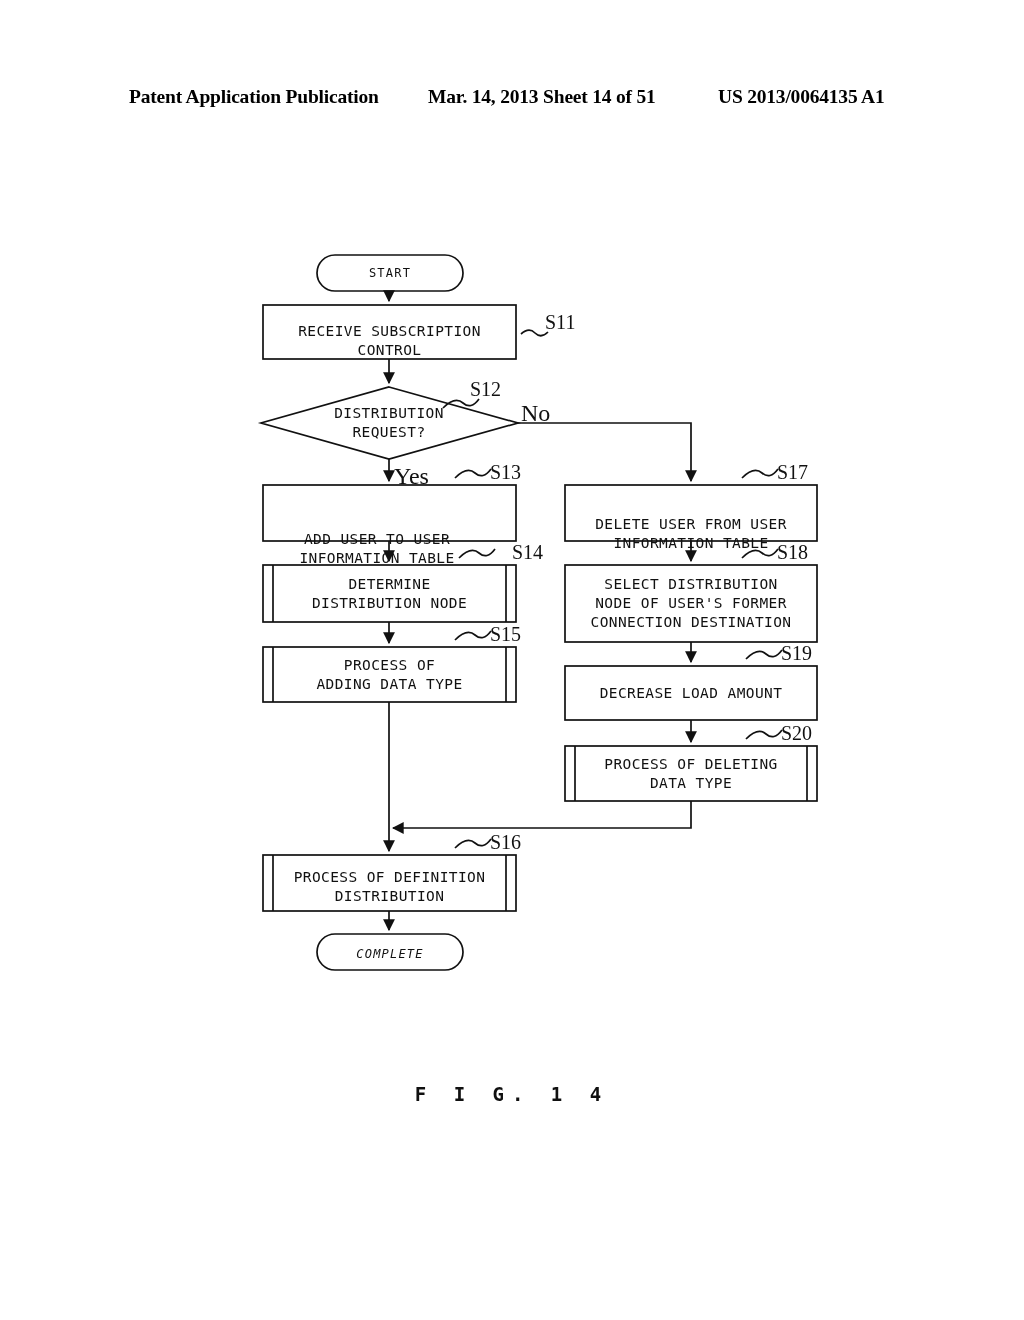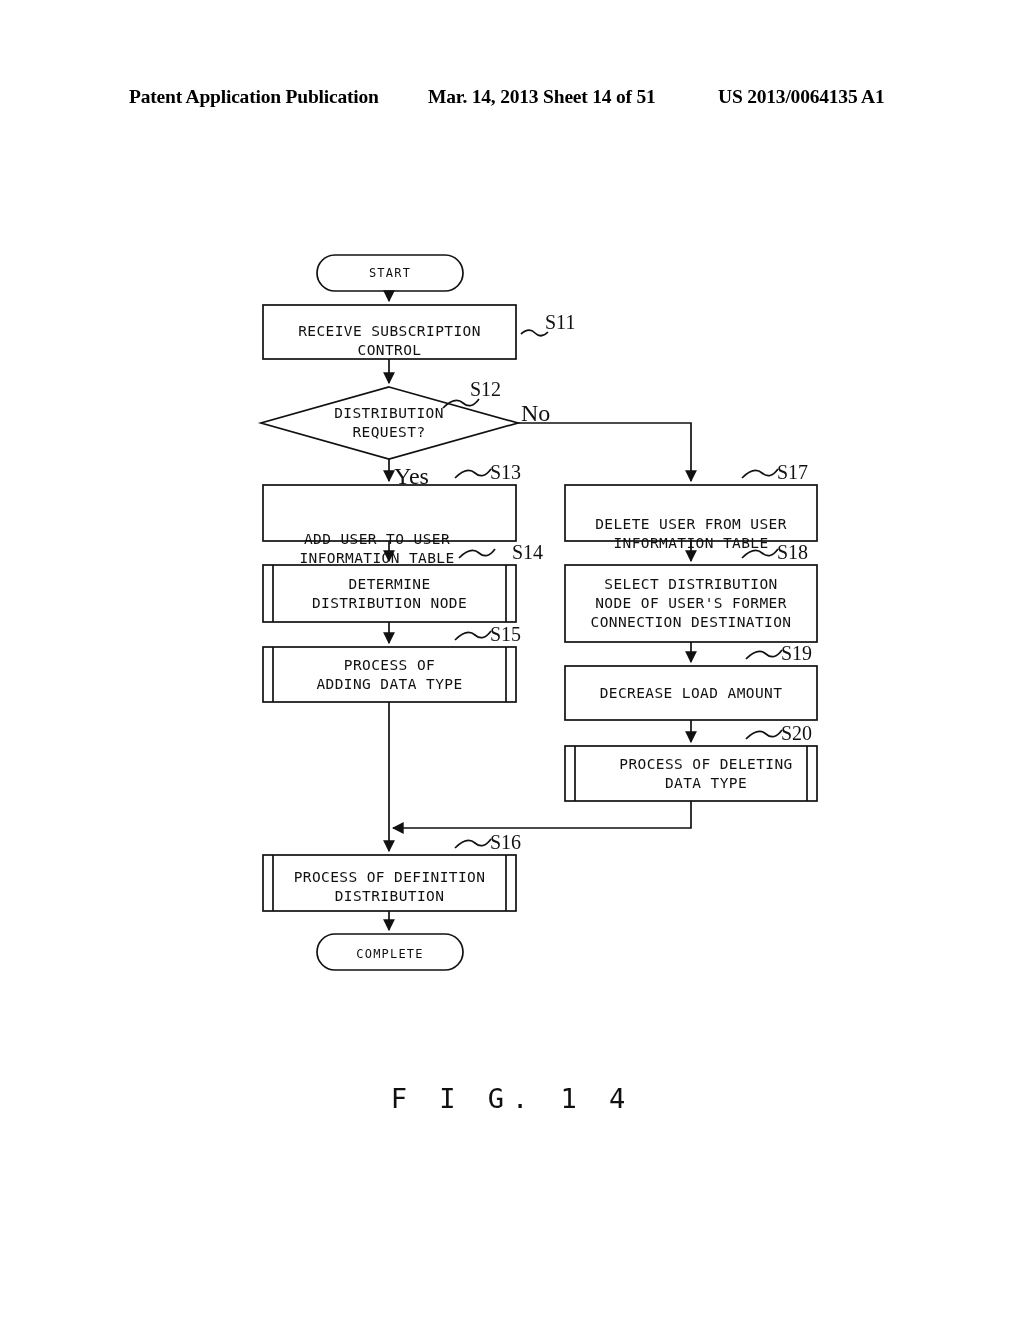--- a/index.html
+++ b/index.html
@@ -36,22 +36,22 @@
   .header .h-num   { position: absolute; left: 718px; }
 
   
   .fig-caption {
     position: absolute;
     left: 0;
     top: 1083px;
     width: 1024px;
     text-align: center;
     font-family: "DejaVu Sans Mono", monospace;
-    font-size: 27px;
-    font-weight: normal;
+    font-size: 19px;
+    font-weight: bold;
     letter-spacing: 8px;
     color: #101010;
   }
 
   
   #flow-canvas {
     position: absolute;
     left: 0;
     top: 0;
     width: 1024px;
@@ -171,21 +171,21 @@
     <path d="M 455 848 q 12 -12 20 -5 q 8 7 16 -4"></path>
     <path d="M 742 478 q 12 -12 20 -5 q 8 7 16 -4"></path>
     <path d="M 742 558 q 12 -12 20 -5 q 8 7 16 -4"></path>
     <path d="M 746 659 q 12 -12 20 -5 q 8 7 16 -4"></path>
     <path d="M 746 739 q 12 -12 20 -5 q 8 7 16 -4"></path>
   </g>
 </svg>
 
 <div class="node-label term-label" style="left:317px; top:255px; width:146px; height:36px;">START</div>
 
-<div class="node-label term-label" style="left:317px; top:934px; width:146px; height:40px;">COMPLETE</div>
+<div class="node-label term-label" style="left:317px; top:934px; width:146px; height:40px;font-style:italic;">COMPLETE</div>
 
 <div class="node-label" style="left:263px; top:305px; width:253px; height:72px;">
   <span>RECEIVE SUBSCRIPTION</span>
   <span>CONTROL</span>
 </div>
 <div class="step-tag" style="left:545px; top:311px;">S11</div>
 
 <div class="node-label" style="left:289px; top:388px; width:200px; height:70px;">
   <span>DISTRIBUTION</span>
   <span>REQUEST?</span>
@@ -229,19 +229,19 @@
   <span>NODE OF USER'S FORMER</span>
   <span>CONNECTION DESTINATION</span>
 </div>
 <div class="step-tag" style="left:777px; top:541px;">S18</div>
 
 <div class="node-label" style="left:565px; top:666px; width:252px; height:54px;">
   <span>DECREASE LOAD AMOUNT</span>
 </div>
 <div class="step-tag" style="left:781px; top:642px;">S19</div>
 
-<div class="node-label" style="left:590px; top:746px; width:232px; height:55px;">
+<div class="node-label" style="left:575px; top:746px; width:232px; height:55px;">
   <span>PROCESS OF DELETING</span>
   <span>DATA TYPE</span>
 </div>
 <div class="step-tag" style="left:781px; top:722px;">S20</div>
 
 <div class="fig-caption">F I G.  1 4</div>
 
 </body></html>

